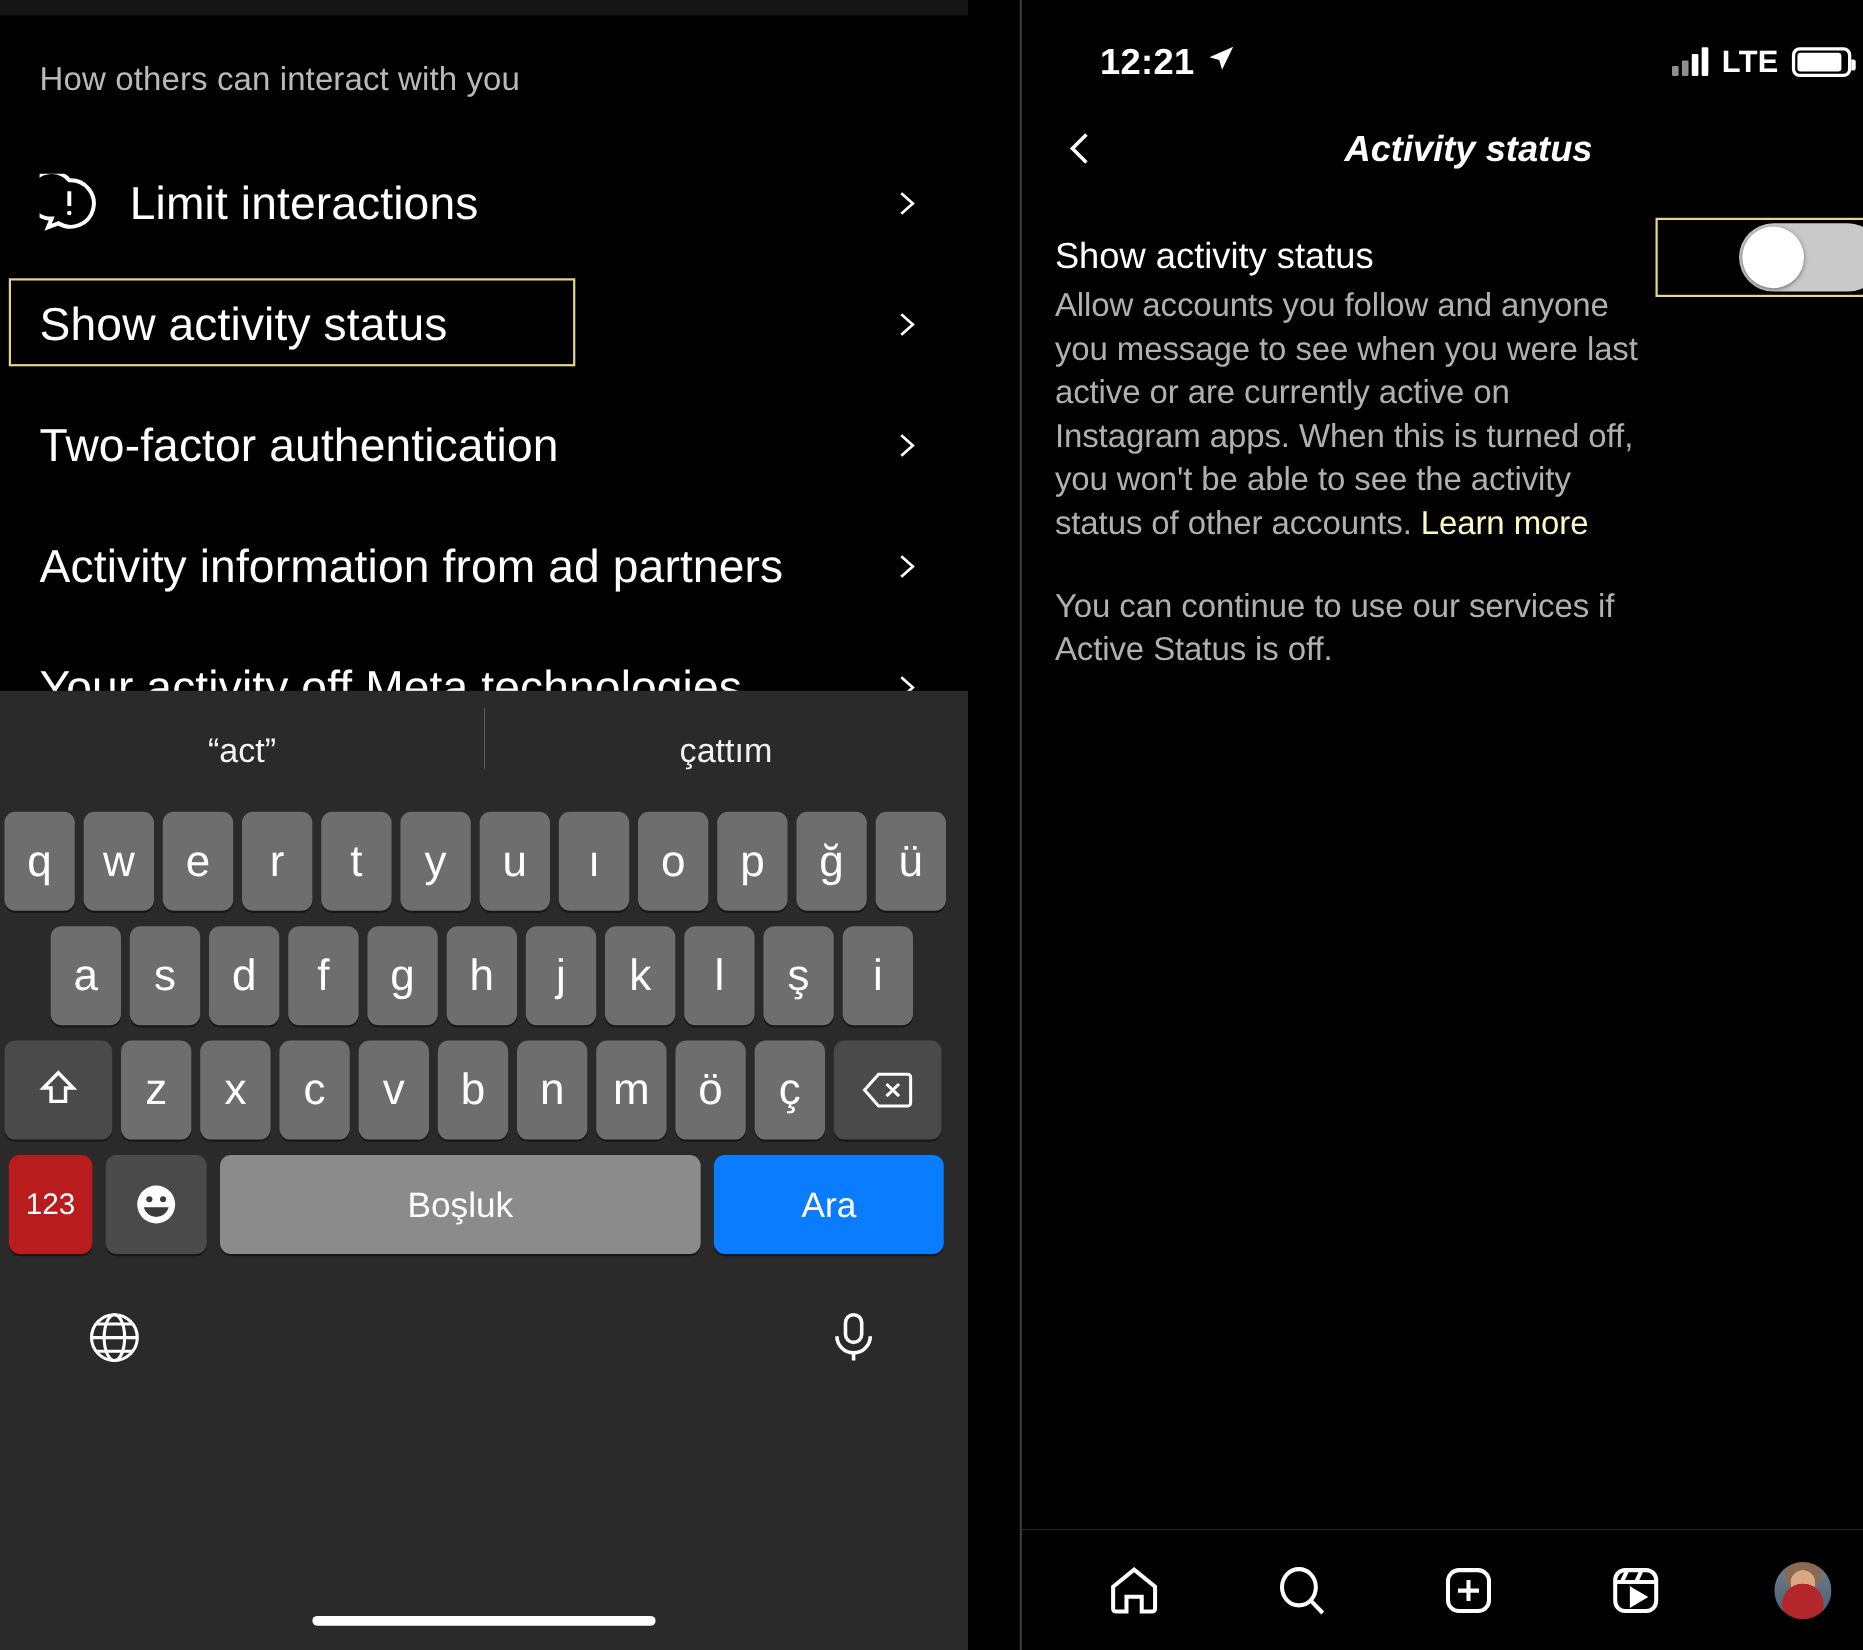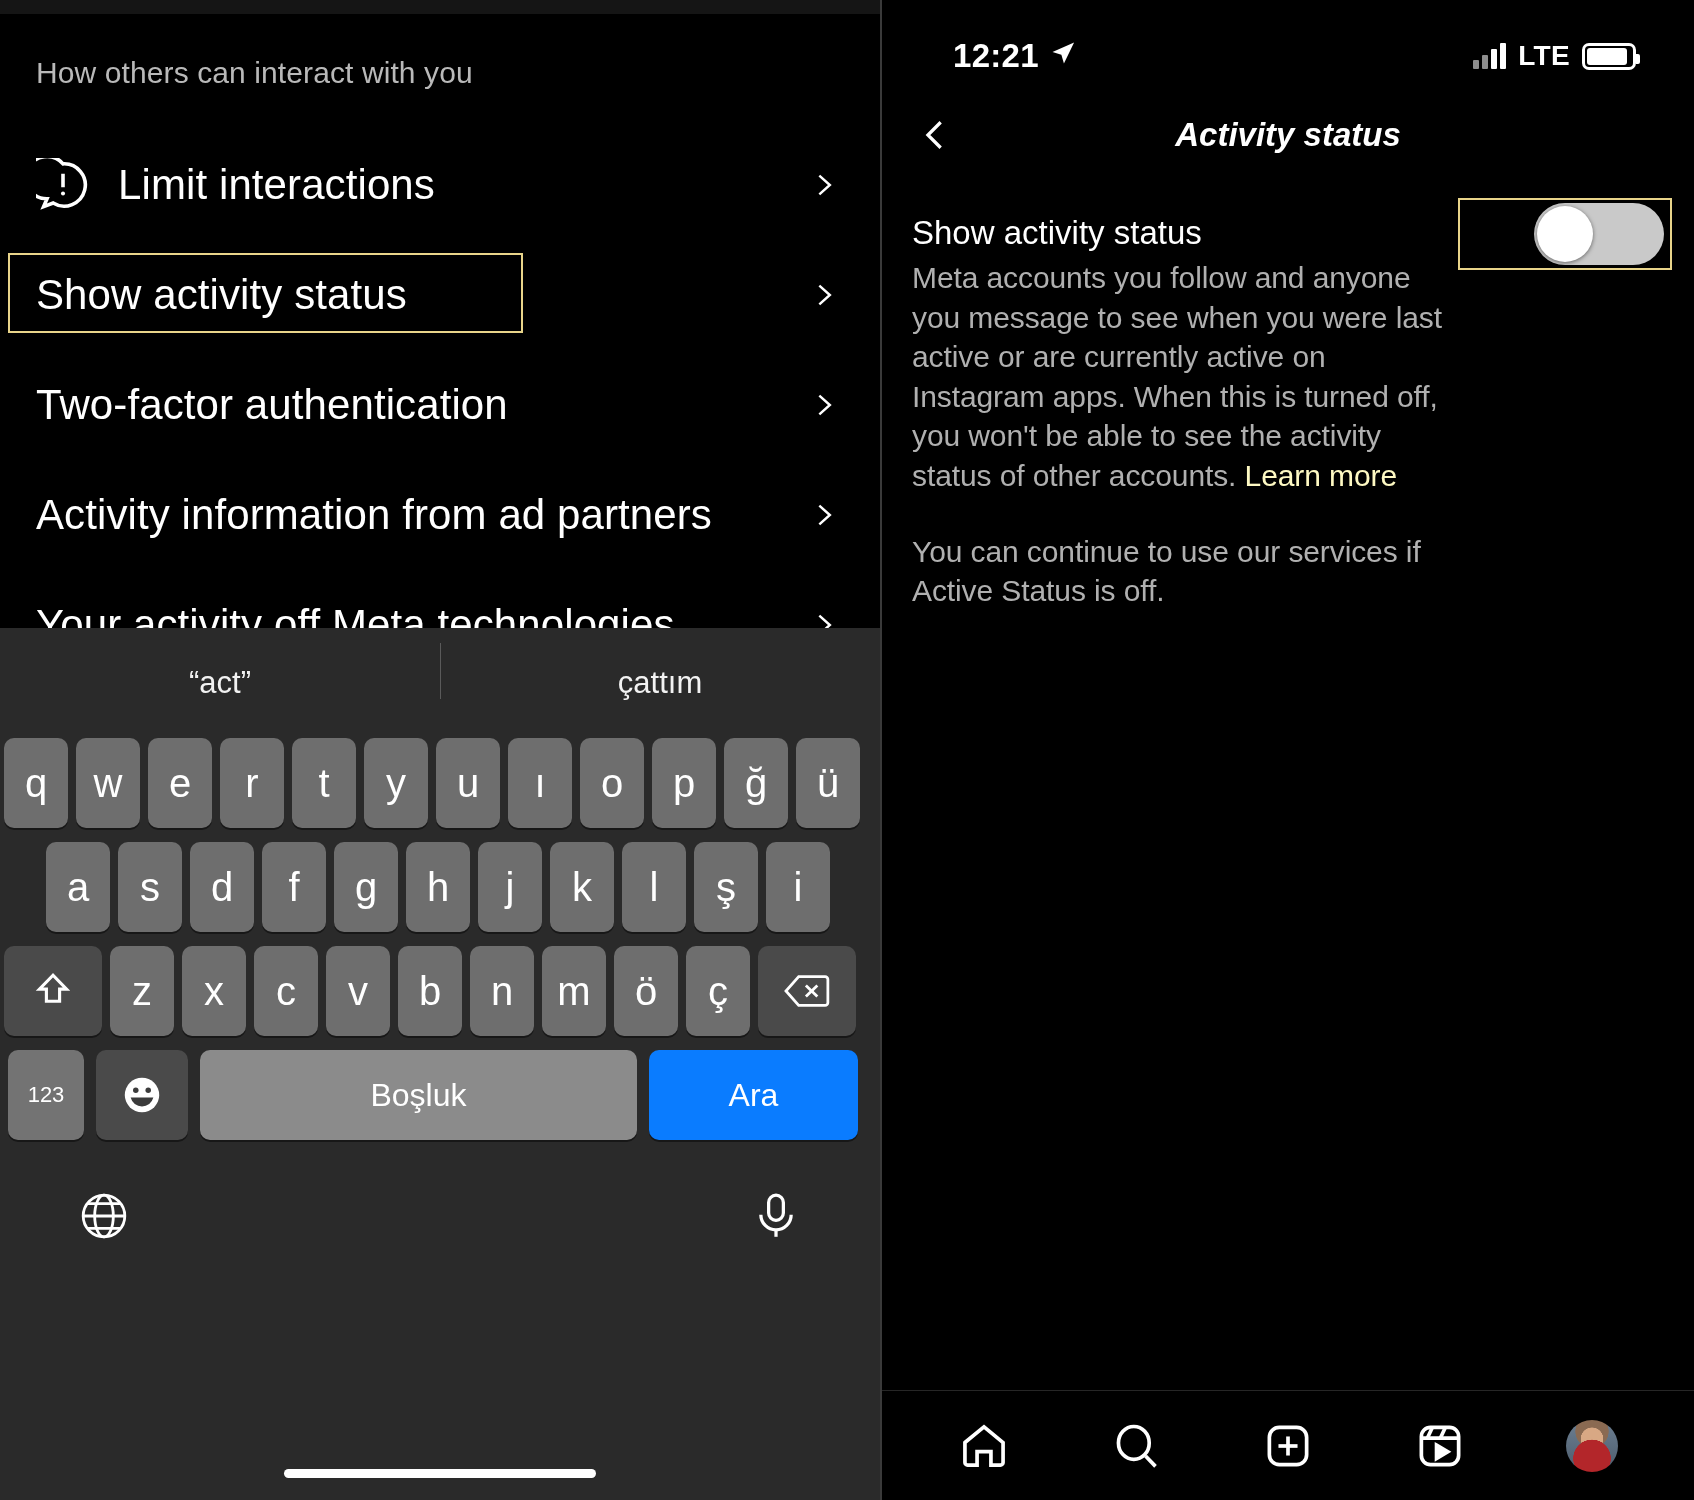--- a/index.html
+++ b/index.html
@@ -2,21 +2,21 @@
 <html><head>
 <meta charset="utf-8">
 <style>
   * { margin:0; padding:0; box-sizing:border-box; }
   html,body { background:#000; }
   body {
     width:1694px; height:1500px;
     font-family:"Liberation Sans", sans-serif;
     color:#fff; overflow:hidden; position:relative;
   }
-  .stage { position:relative; width:1694px; height:1500px; display:flex; }
+  .stage { position:relative; width:1694px; height:1500px; display:flex;gap:47px; }
 
   
   .left-panel {
     position:relative;
     width:880px; height:1500px;
     background:#000;
     overflow:hidden;
     flex:0 0 880px;
   }
   .left-topbar { height:14px; background:#151515; width:100%; }
@@ -85,21 +85,21 @@
   .row1 .key { width:64px; }
   .row1 { padding-left:4px; justify-content:flex-start; }
   .row2 .key { width:64px; }
   .row2 { padding-left:46px; justify-content:flex-start; }
   .row3 { padding-left:4px; justify-content:flex-start; }
   .row3 .key { width:64px; }
   .key.wide-fn {
     width:98px; background:#4a4a4a;
   }
   .row4 { gap:12px; padding:0 8px; justify-content:flex-start; margin-top:8px; }
-  .key.k123 { width:76px; background:#737373; font-size:22px; }
+  .key.k123 { width:76px; background:#b91c1c; font-size:27px; }
   .key.kemoji { width:92px; background:#4a4a4a; font-size:36px; }
   .key.kspace { width:437px; background:#8b8b8b; font-size:32px; }
   .key.ksearch { width:209px; background:#0a7cff; font-size:32px; }
   .kb-bottom {
     display:flex; align-items:center; justify-content:space-between;
     padding:36px 78px 0 78px;
   }
   .home-indicator {
     position:absolute; left:50%; transform:translateX(-50%);
     bottom:22px; width:312px; height:9px; border-radius:5px; background:#fff;
@@ -391,21 +391,21 @@
         <svg width="34" height="34" viewBox="0 0 24 24" fill="none" stroke="#fff" stroke-width="2.3">
             <polyline points="16,3 7,12 16,21"></polyline>
           </svg>
       </span>
       <span class="nav-title">Activity status</span>
     </div>
 
     <div class="content">
       <h2>Show activity status</h2>
       <p>
-        <span>Meta accounts you follow and anyone you message to see when you were last active or are currently active on Instagram apps. When this is turned off, you won't be able to see the activity status of other accounts. </span><span class="learn">Learn more</span>
+        <span>Allow accounts you follow and anyone you message to see when you were last active or are currently active on Instagram apps. When this is turned off, you won't be able to see the activity status of other accounts. </span><span class="learn">Learn more</span>
       </p>
       <p class="second">You can continue to use our services if Active Status is off.</p>
 
       <div class="toggle-wrap">
         <div class="toggle">
             <i></i>
           </div>
       </div>
     </div>
 

